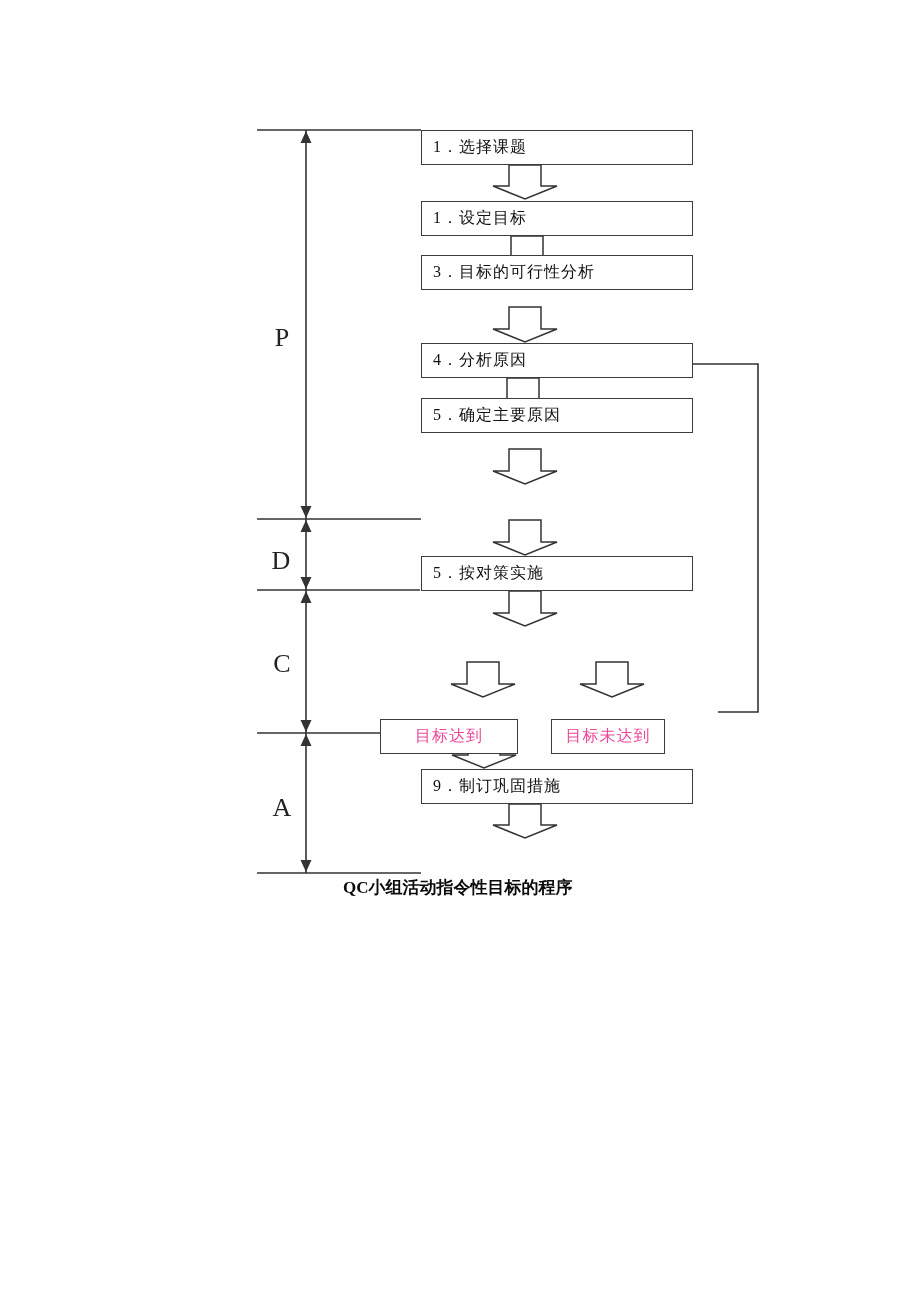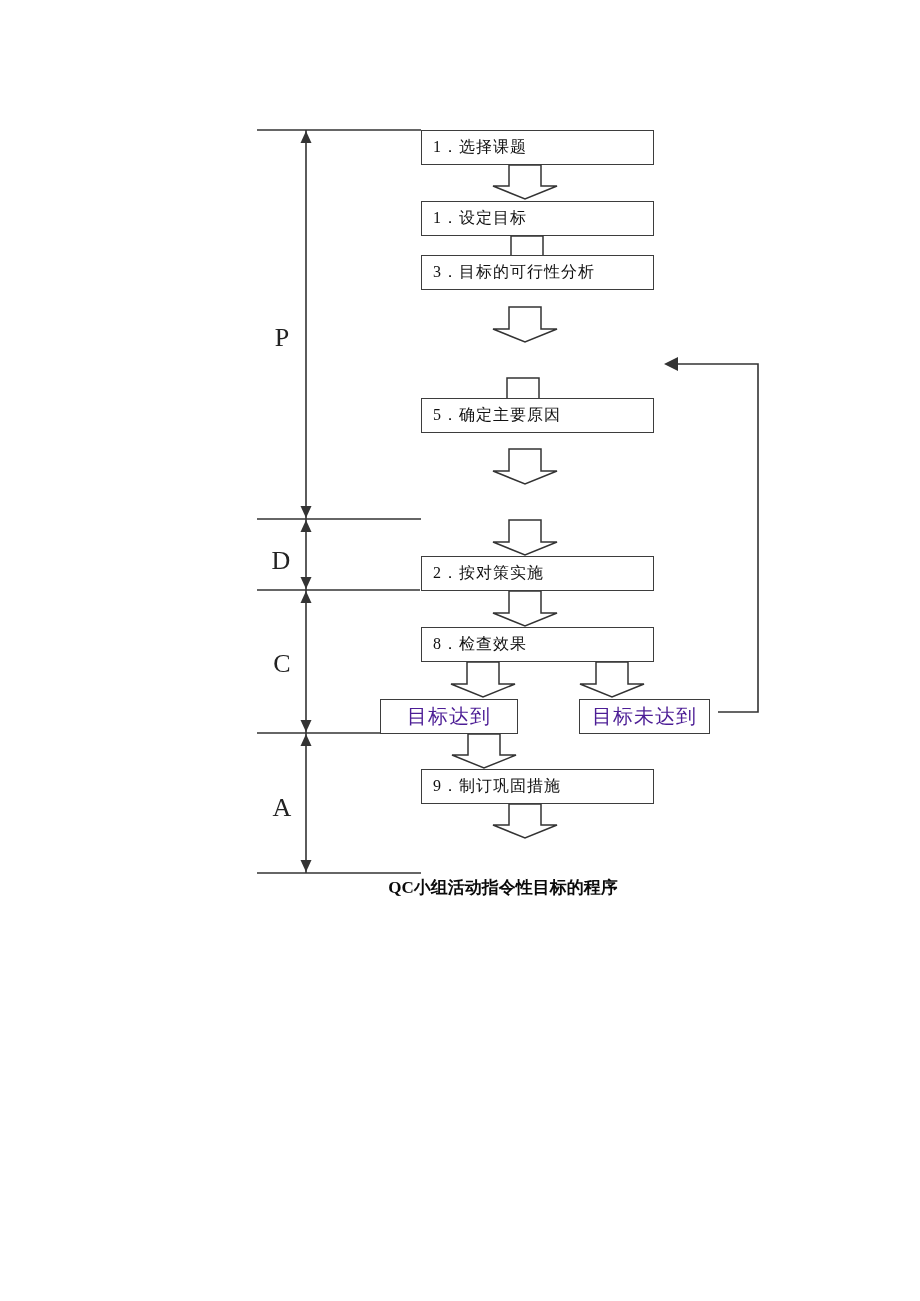--- a/index.html
+++ b/index.html
@@ -12,21 +12,21 @@
     font-family: "Liberation Serif", "DejaVu Serif", serif;
   }
   #connector-svg {
     position: absolute;
     left: 0; top: 0;
     width: 920px; height: 1301px;
   }
   .step-box {
     position: absolute;
     left: 421px;
-    width: 233px;
+    width: 272px;
     height: 35px;
     box-sizing: border-box;
     border: 1.5px solid #3d3d3d;
     background: #ffffff;
     display: flex;
     align-items: center;
     padding-left: 11px;
     font-size: 16px;
     color: #111111;
     letter-spacing: 1px;
@@ -34,38 +34,39 @@
   }
   .outcome-box {
     position: absolute;
     height: 35px;
     box-sizing: border-box;
     border: 1.5px solid #3d3d3d;
     background: #ffffff;
     display: flex;
     align-items: center;
     justify-content: center;
-    font-size: 20px;
-    color: #4c1d95;
+    font-size: 16px;
+    color: #ec4899;
     letter-spacing: 1px;
     white-space: nowrap;
+    margin-top: 20px;
   }
   .phase-label {
     position: absolute;
     transform: translate(-50%, -50%);
     font-size: 26px;
     color: #222222;
     line-height: 1;
   }
   .caption {
     position: absolute;
     left: 343px;
     top: 876px;
     width: 320px;
-    text-align: center;
+    text-align: left;
     font-size: 17px;
     font-weight: bold;
     color: #0a0a0a;
     white-space: nowrap;
   }
 </style>
 </head>
 <body>
 
 <div class="page">
@@ -96,27 +97,27 @@
       <polygon points="596,662 628,662 628,684 644,684 612,697 580,684 596,684" fill="#ffffff" stroke="#333333" stroke-width="1.5" stroke-linejoin="miter"></polygon>
       <polygon points="468,734 500,734 500,755 516,755 484,768 452,755 468,755" fill="#ffffff" stroke="#333333" stroke-width="1.5" stroke-linejoin="miter"></polygon>
       <polygon points="509,804 541,804 541,825 557,825 525,838 493,825 509,825" fill="#ffffff" stroke="#333333" stroke-width="1.5" stroke-linejoin="miter"></polygon>
       <polyline points="718,712 758,712 758,364 678,364" fill="none" stroke="#333333" stroke-width="1.6"></polyline>
       <polygon points="664,364 678,357 678,371" fill="#333333" stroke="none"></polygon>
     </svg>
 
   <div class="step-box" style="top:130px">1．选择课题</div>
   <div class="step-box" style="top:201px">1．设定目标</div>
   <div class="step-box" style="top:255px">3．目标的可行性分析</div>
+  <div class="step-box" style="top:343px">4．分析原因</div>
   <div class="step-box" style="top:398px">5．确定主要原因</div>
-  <div class="step-box" style="top:556px">2．按对策实施</div>
-  <div class="step-box" style="top:627px">8．检查效果</div>
+  <div class="step-box" style="top:556px">5．按对策实施</div>
   <div class="step-box" style="top:769px">9．制订巩固措施</div>
 
   <div class="outcome-box" style="left:380px; top:699px; width:138px">目标达到</div>
-  <div class="outcome-box" style="left:579px; top:699px; width:131px">目标未达到</div>
+  <div class="outcome-box" style="left:551px; top:699px; width:114px">目标未达到</div>
 
   <div class="phase-label" style="left:282px; top:338px">P</div>
   <div class="phase-label" style="left:281px; top:561px">D</div>
   <div class="phase-label" style="left:282px; top:664px">C</div>
   <div class="phase-label" style="left:282px; top:808px">A</div>
 
   <div class="caption">QC小组活动指令性目标的程序</div>
 
 </div>
 

